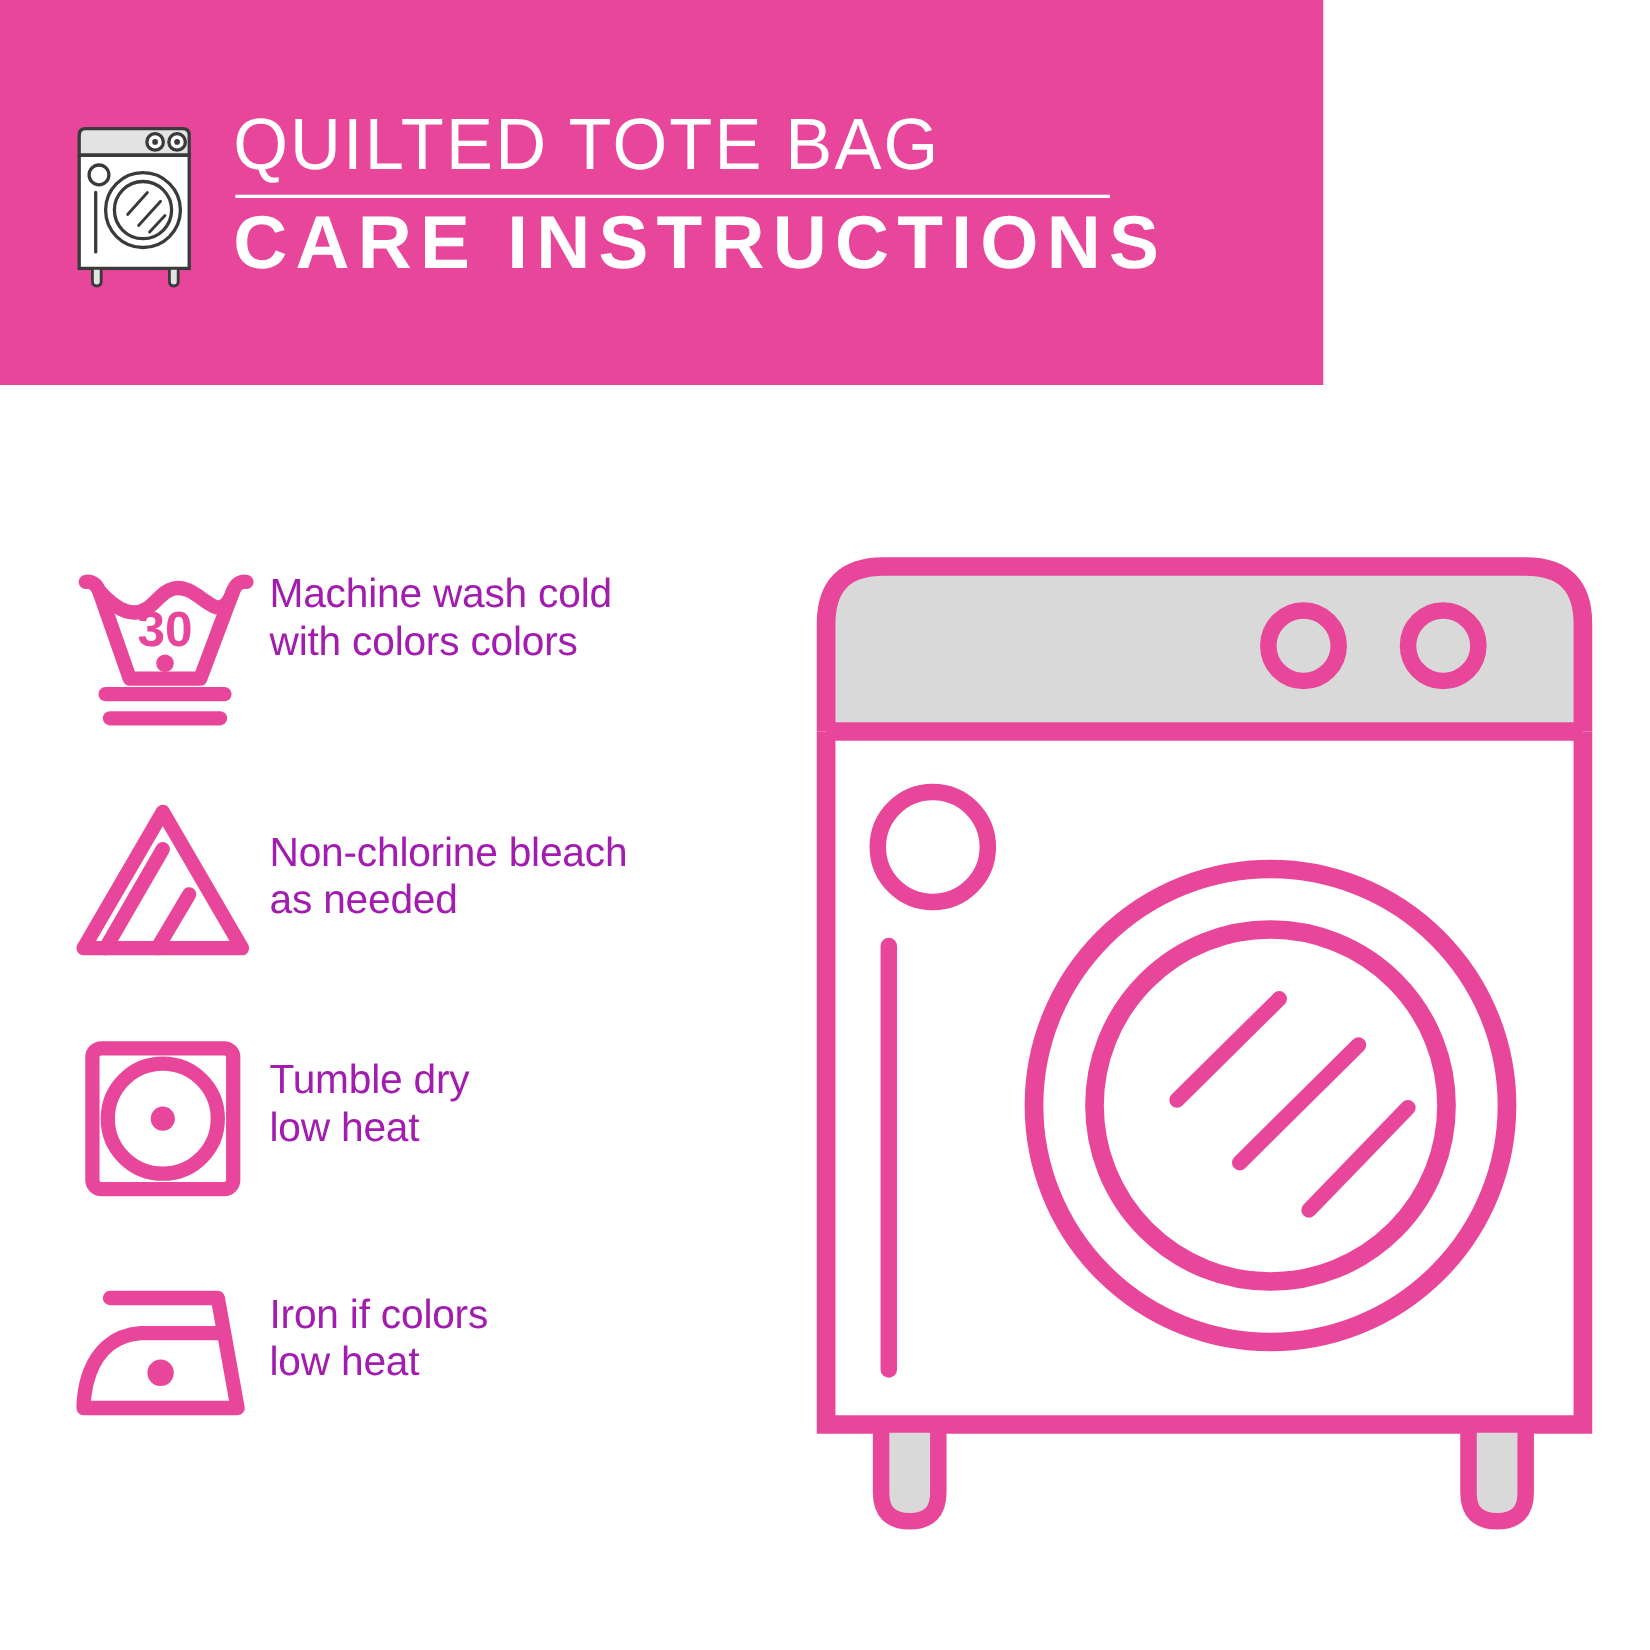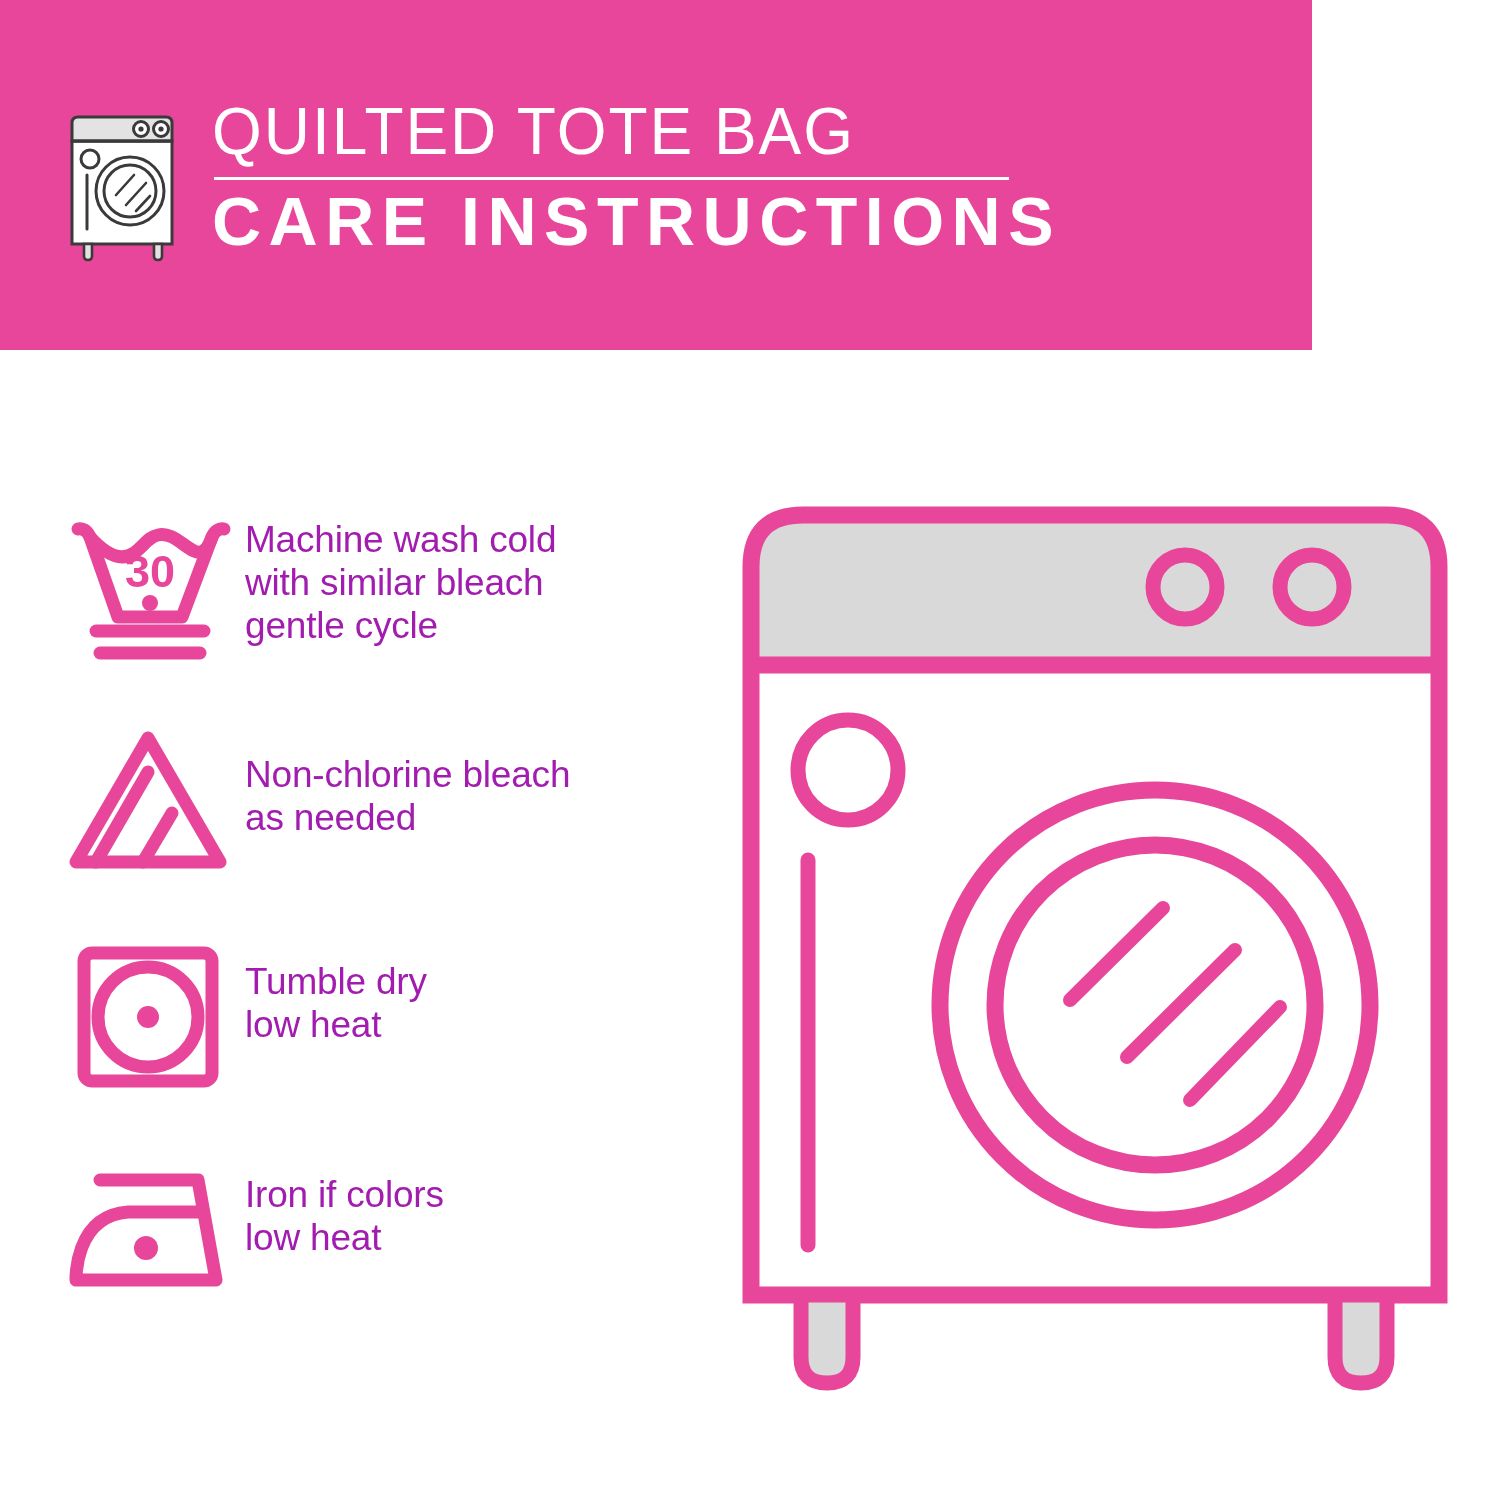--- a/index.html
+++ b/index.html
@@ -13,21 +13,21 @@
     font-family: "Liberation Sans", sans-serif;
     overflow: hidden;
     position: relative;
   }
 
   
   .header {
     position: absolute;
     left: 0;
     top: 0;
-    width: 1312px;
+    width: 1203px;
     height: 350px;
     background: #e8469a;
   }
   .header-inner {
     position: absolute;
     left: 62px;
     top: 95px;
     width: 1000px;
     height: 175px;
     display: flex;
@@ -174,22 +174,21 @@
         <g stroke="#e8469a" stroke-width="13" stroke-linecap="round">
           <line x1="36" y1="126" x2="144" y2="126"></line>
           <line x1="40" y1="148" x2="140" y2="148"></line>
         </g>
         <text x="90" y="82" text-anchor="middle" font-family="'Liberation Sans', sans-serif" font-size="45" font-weight="700" fill="#e8469a">30</text>
         <circle cx="90" cy="98" r="8" fill="#e8469a"></circle>
       </svg>
     </div>
     <div class="care-text">
       <span class="ln">Machine wash cold</span>
-      <span class="ln">with similar bleach</span>
-      <span class="ln">gentle cycle</span>
+      <span class="ln">with colors colors</span>
     </div>
   </div>
 
   <div class="care-row r2">
     <div class="care-sym">
       <svg viewBox="0 0 180 165" width="180" height="165" aria-hidden="true">
         <g fill="none" stroke="#e8469a" stroke-width="13" stroke-linecap="round" stroke-linejoin="round">
           <path d="M88 18 L160 142 L16 142 Z"></path>
           <line x1="88" y1="52" x2="36" y2="142"></line>
           <line x1="112" y1="93" x2="83" y2="142"></line>

